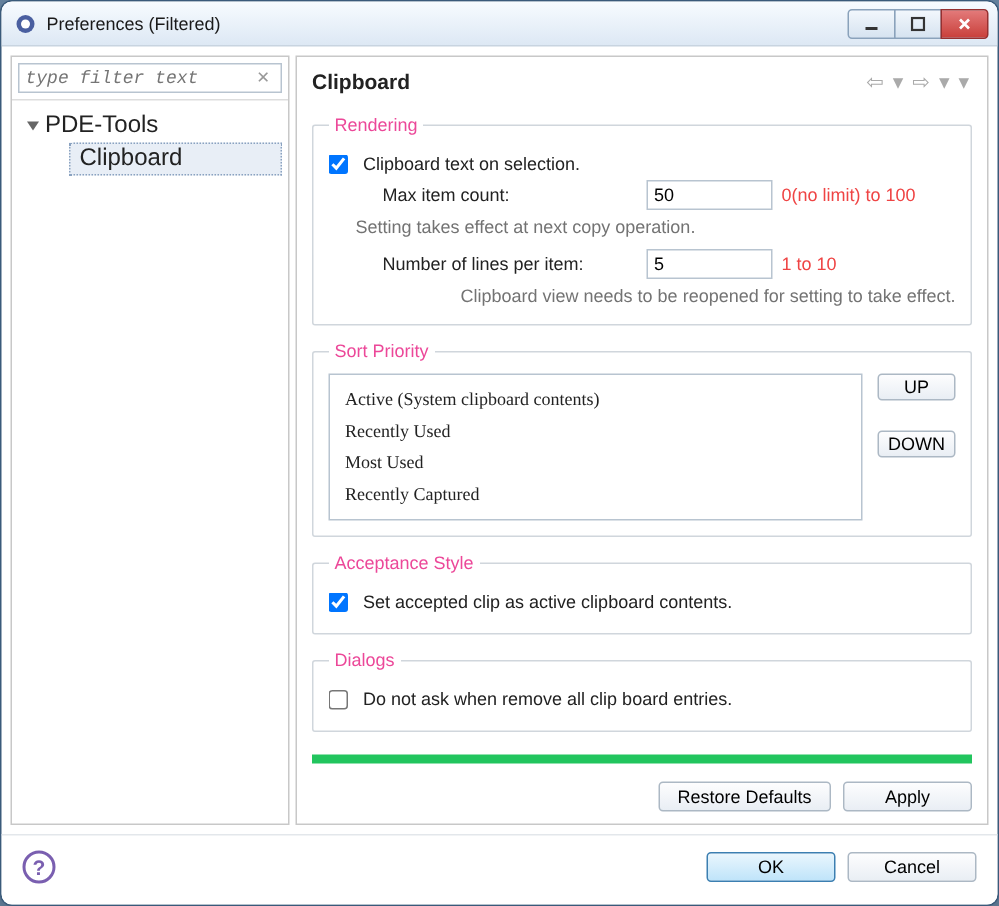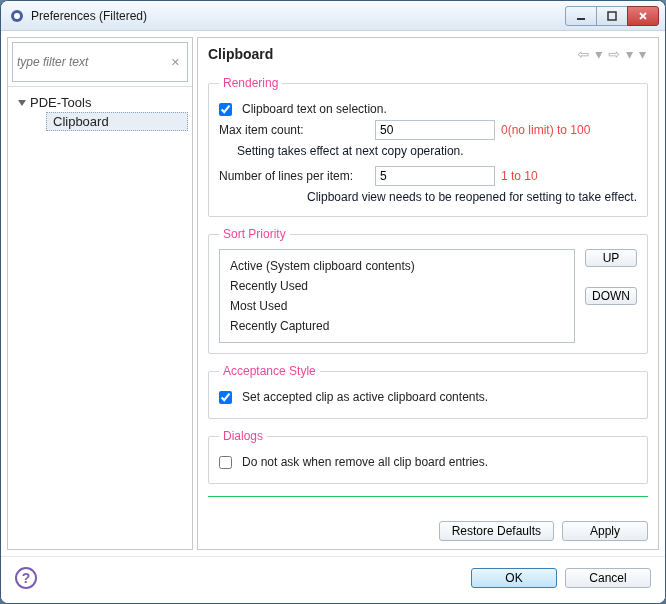--- a/index.html
+++ b/index.html
@@ -58,34 +58,34 @@
     min-height: 0;
   }
   .sidebar {
     width:186px;
     display:flex;flex-direction:column;
     border:1px solid #c8c8c8;
     background:#fff;
   }
   .filter-wrap { padding:4px; border-bottom:1px solid #ddd; }
   .filter-input {
-    width:100%; height:40px;
+    width:100%; height:20px;
     border:1px solid #b8c4d0;
     padding:2px 22px 2px 4px;
-    font-family:Liberation Sans, sans-serif; font-size:12px;
+    font-family:Liberation Mono, monospace; font-size:12px;
     color:#777; font-style:italic;
     background:#fff;
     position:relative;
   }
   .filter-holder { position:relative; }
   .clear-x {
     position:absolute; right:8px; top:50%; transform:translateY(-50%);
     color:#999; font-size:11px; cursor:pointer;
   }
-  .tree { padding:6px 4px; font-size:13px; }
+  .tree { padding:6px 4px; font-size:16px; }
   .tree-row { display:flex; align-items:center; gap:4px; padding:2px 2px; }
   .tree-arrow {
     width:0;height:0;
     border-left:4px solid transparent;
     border-right:4px solid transparent;
     border-top:6px solid #666;
     margin-left:4px;
   }
   .tree-child { margin-left:34px; padding:1px 6px; }
   .tree-child.sel { background:#e8eef6; border:1px dotted #8aa2c0; }
@@ -105,56 +105,57 @@
   .nav-icons { display:flex; gap:2px; align-items:center; }
   .nav-icons span { color:#aaa; font-size:14px; padding:0 2px; }
   fieldset {
     border:1px solid #d0d6dc;
     border-radius:2px;
     margin:6px 0 10px 0;
     padding:8px 10px 10px 10px;
   }
   legend { color:#ec4899; padding:0 4px; }
   .row { display:flex; align-items:center; gap:6px; margin:4px 0; }
-  .lbl { min-width:150px; }
+  .lbl { min-width:150px;margin-left:36px; }
   .txt-in {
     border:1px solid #b8c4d0;
     height:20px; padding:1px 4px;
     font-family:inherit; font-size:12px;
-    width:120px;
+    width:84px;
+    margin-left:20px;
   }
   .hint { color:#ef4444; }
-  .hint-line { color:#0f172a; margin:2px 0 8px 18px; }
+  .hint-line { color:#737373; margin:2px 0 8px 18px; }
   fieldset .hint-line:last-child { margin-bottom: 2px; text-align: right; }
   .sort-box {
     display:flex; gap:10px;
   }
   .sort-list {
     flex:1;
     border:1px solid #b8c4d0;
     padding:6px 8px;
     min-height:92px;
     background:#fff;
   }
-  .sort-list div { padding:3px 2px; }
+  .sort-list div { padding:3px 2px;font-family:Liberation Serif, serif; }
   .sort-btns { display:flex; flex-direction:column; gap:20px; }
   .btn {
     border:1px solid #acb8c4;
     background:linear-gradient(#fdfdfe,#e9eef4);
     border-radius:3px;
     padding:2px 12px;
     font-family:inherit;font-size:12px;
     min-width:56px;
     cursor:pointer;
     text-align:center;
   }
   .btn.small { padding:1px 6px; min-width:48px; }
   .main-buttons-row {
     display:flex; justify-content:flex-end; gap:8px;
-    margin-top:auto; padding-top:24px; border-top:1px solid #22c55e;
+    margin-top:auto; padding-top:12px; border-top:6px solid #22c55e;
   }
   .footer {
     display:flex; align-items:center; justify-content:space-between;
     padding:10px 14px 14px 14px;
     border-top:1px solid #e3e7eb;
     background:#fff;
   }
   .footer-right { display:flex; gap:8px; }
   .btn.primary {
     border:1px solid #3c7fb1;

